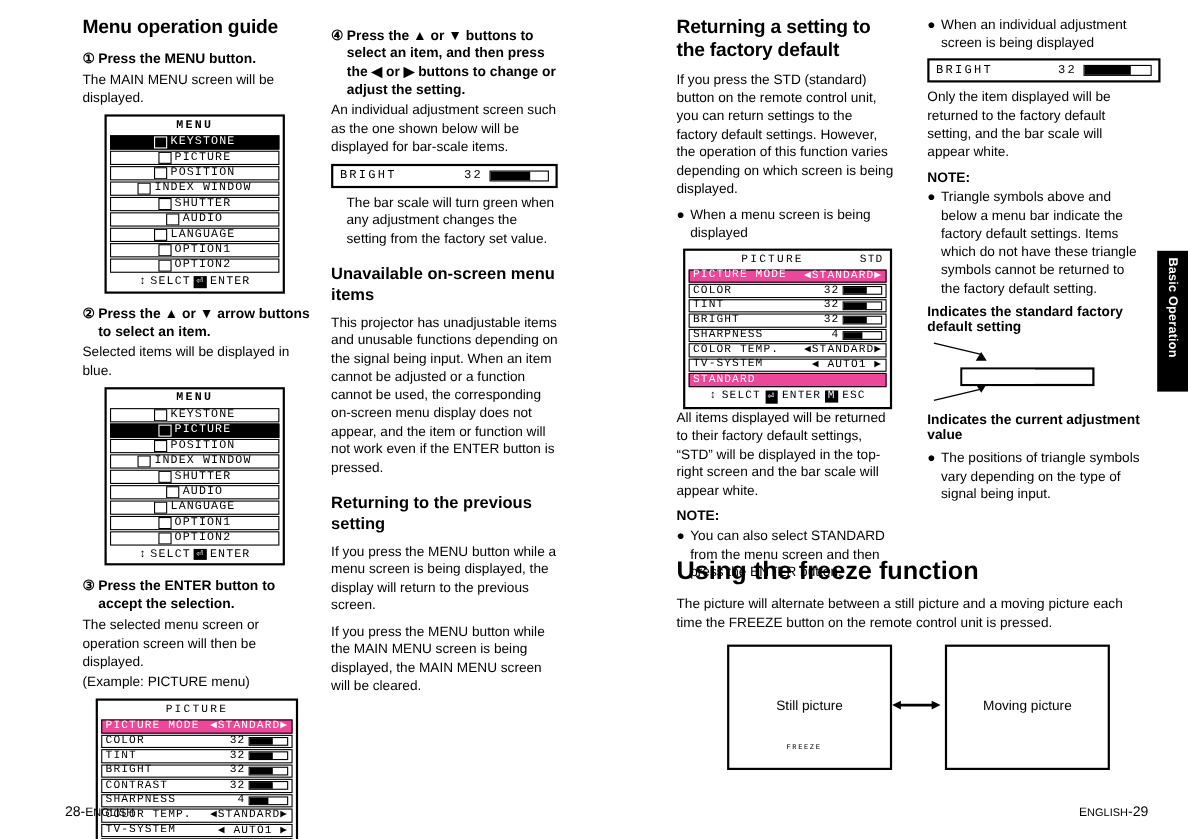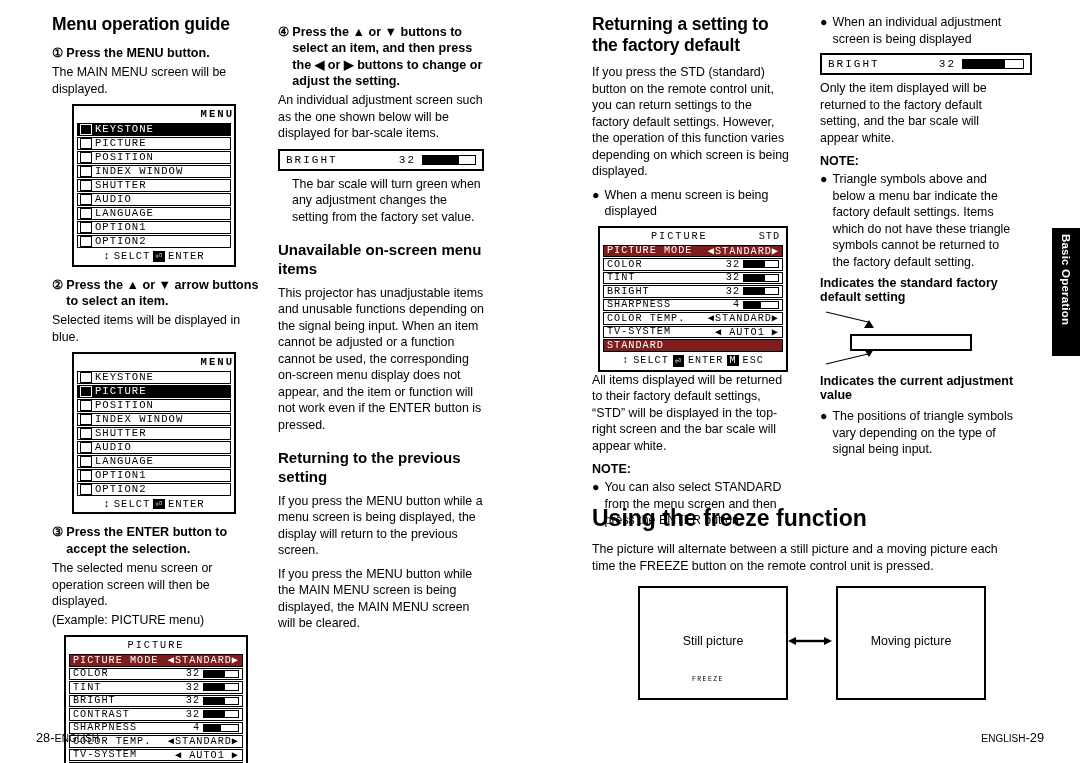--- a/index.html
+++ b/index.html
@@ -1,62 +1,62 @@
 <!DOCTYPE html>
 <html><head>
 <meta charset="utf-8">
 <style>
   html,body{margin:0;padding:0;}
   body{
     width:1080px;height:763px;background:#ffffff;
     font-family:"Liberation Sans", sans-serif;
     color:#000;position:relative;overflow:hidden;
   }
-  .page{position:absolute;inset:0;}
+  .page{position:absolute;inset:0;margin-left:23px;}
   .col{position:absolute;top:14px;}
   .c1{left:52px;width:210px;}
   .c2{left:278px;width:208px;}
   .c3{left:592px;width:200px;}
   .c4{left:820px;width:196px;}
 
   h1.sec{font-size:17.5px;font-weight:bold;margin:0 0 8px 0;line-height:1.2;letter-spacing:-0.2px;}
   h2.sub{font-size:15px;font-weight:bold;margin:16px 0 6px 0;line-height:1.25;}
   h3.big{font-size:23px;font-weight:bold;margin:0 0 10px 0;line-height:1.15;}
   p{font-size:12.4px;line-height:1.33;margin:0 0 7px 0;}
   p.tight{margin-bottom:2px;}
   .step{font-size:12.6px;font-weight:bold;line-height:1.3;margin:10px 0 3px 0;display:flex;gap:3px;}
   .step .num{font-weight:bold;}
   .bullet{display:flex;gap:5px;font-size:12.4px;line-height:1.33;margin-bottom:6px;}
   .bullet .dot{flex:none;}
   .note{font-weight:bold;font-size:12.5px;margin:8px 0 3px 0;}
 
   
   .osd{border:2px solid #000;background:#fff;font-family:"Liberation Mono", monospace;
        font-size:10.6px;line-height:1;margin:5px 0 6px 0;padding:0;}
-  .osd .title{text-align:right;font-weight:bold;letter-spacing:2px;padding:3px 0 3px 0;}
-  .osd .row{display:flex;align-items:center;border:1px solid #000;margin:0 3px 1px 3px;padding:1px 2px;height:13px;box-sizing:border-box;letter-spacing:1px;}
+  .osd .title{text-align:center;font-weight:bold;letter-spacing:2px;padding:3px 0 3px 0;}
+  .osd .row{display:flex;align-items:center;border:1px solid #000;margin:0 3px 1px 3px;padding:1px 2px;height:13px;box-sizing:border-box;letter-spacing:1px;justify-content:center;}
   .osd .row.sel{background:#000;color:#fff;}
   .osd .row .ic{width:10px;height:9px;border:1px solid #000;display:inline-block;margin-right:3px;flex:none;background:#fff;}
   .osd .row.sel .ic{border-color:#fff;background:#000;}
   .osd .foot{display:flex;justify-content:center;align-items:center;gap:3px;letter-spacing:1px;padding:2px 0 3px 0;}
   .inv{background:#000;color:#fff;padding:0 2px;}
 
   
   .barbox{border:2px solid #000;background:#fff;font-family:"Liberation Mono", monospace;
           font-size:11px;letter-spacing:2px;padding:3px 6px;margin:5px 0 5px 0;
           display:flex;align-items:center;justify-content:space-between;}
   .barbox .bar{width:52px;height:8px;border:1px solid #000;background:#fff;position:relative;}
   .barbox .bar::after{content:"";position:absolute;left:0;top:0;bottom:0;width:70%;background:#000;}
 
   
   .pmenu{border:2px solid #000;background:#fff;font-family:"Liberation Mono", monospace;font-size:10.2px;}
   .pmenu .ttl{text-align:center;letter-spacing:2px;padding:3px 0;}
   .pmenu .ttl .std{float:right;margin-right:6px;letter-spacing:1px;}
   .pmenu .r{display:flex;align-items:center;justify-content:space-between;border:1px solid #000;margin:0 3px 1px 3px;padding:1px 3px;height:12.5px;box-sizing:border-box;letter-spacing:1px;}
-  .pmenu .r.dark{background:#7f1d1d;color:#fff;}
+  .pmenu .r.dark{background:#ec4899;color:#fff;}
   .pmenu .r .val{display:flex;align-items:center;gap:3px;}
   .pmenu .sbar{width:34px;height:6px;border:1px solid #000;position:relative;background:#fff;}
   .pmenu .sbar i{position:absolute;left:0;top:0;bottom:0;background:#000;display:block;}
   .pmenu .ft{display:flex;justify-content:center;align-items:center;gap:4px;letter-spacing:1px;padding:2px 0 3px 0;}
 
   
   .sidetab{position:absolute;right:0;top:228px;width:28px;height:128px;background:#000;color:#fff;}
   .sidetab span{position:absolute;white-space:nowrap;font-size:11.5px;font-weight:bold;
      transform:rotate(90deg);transform-origin:left top;left:20px;top:6px;letter-spacing:0.2px;}
 

